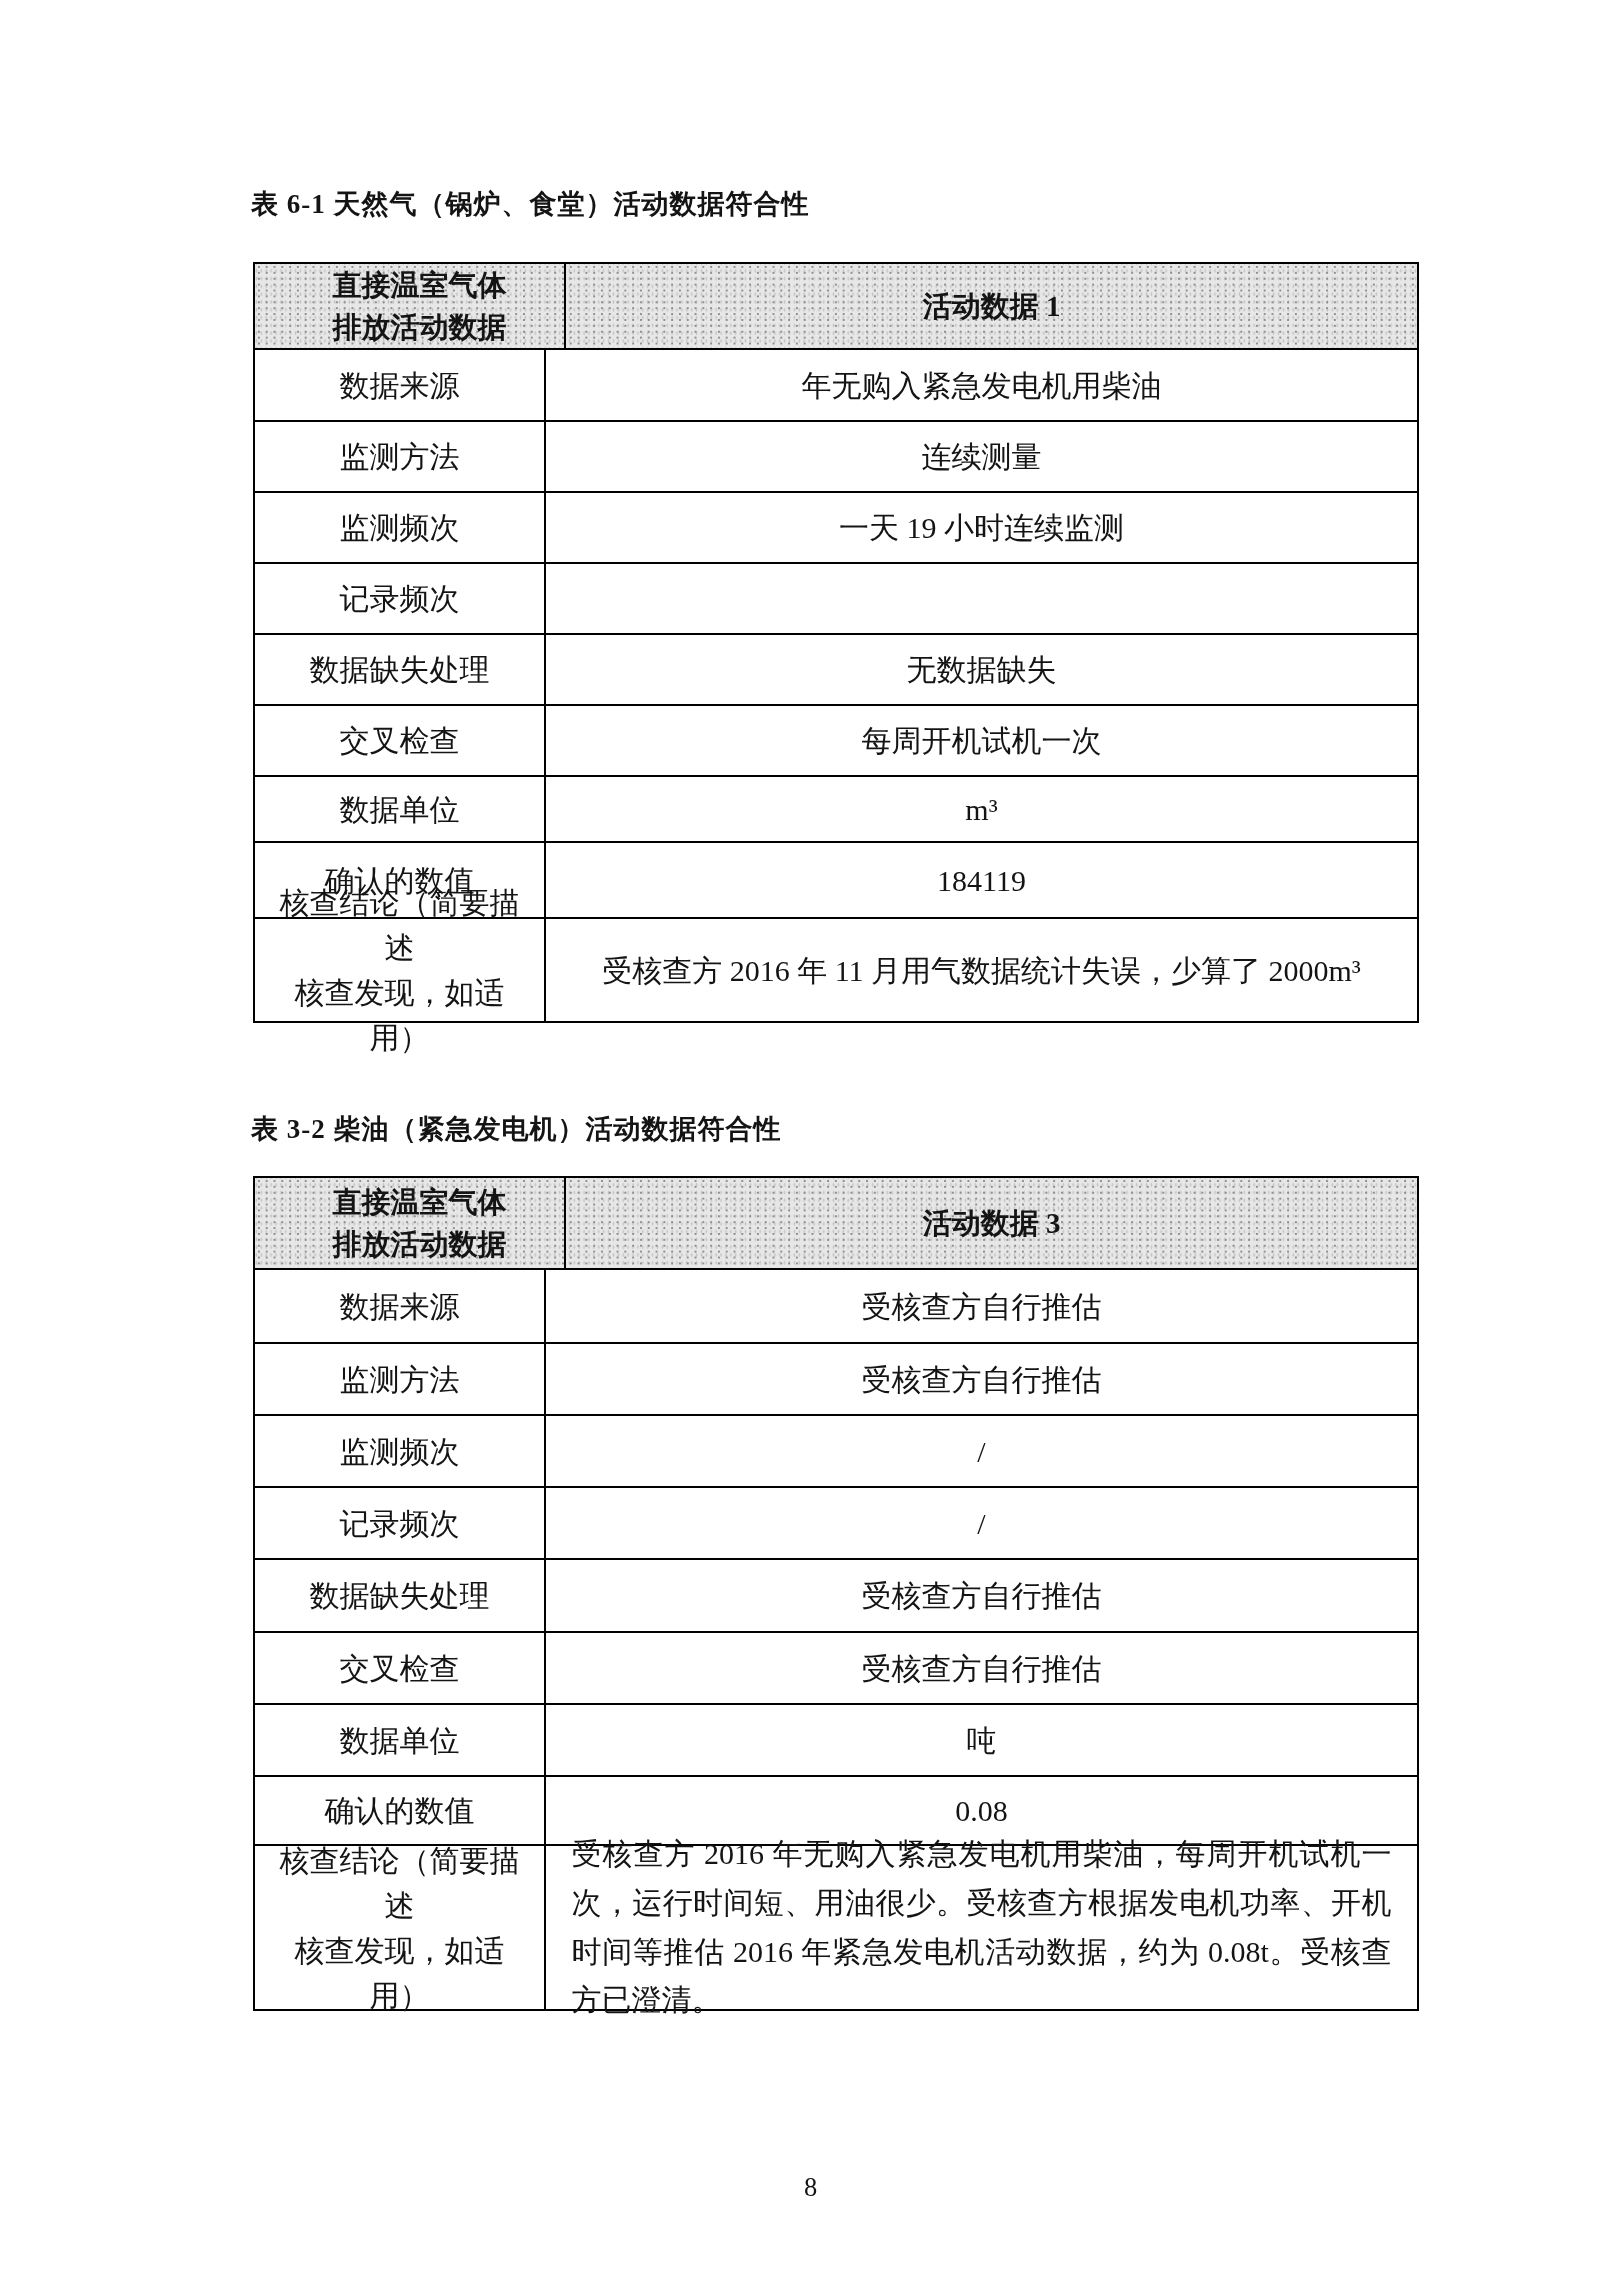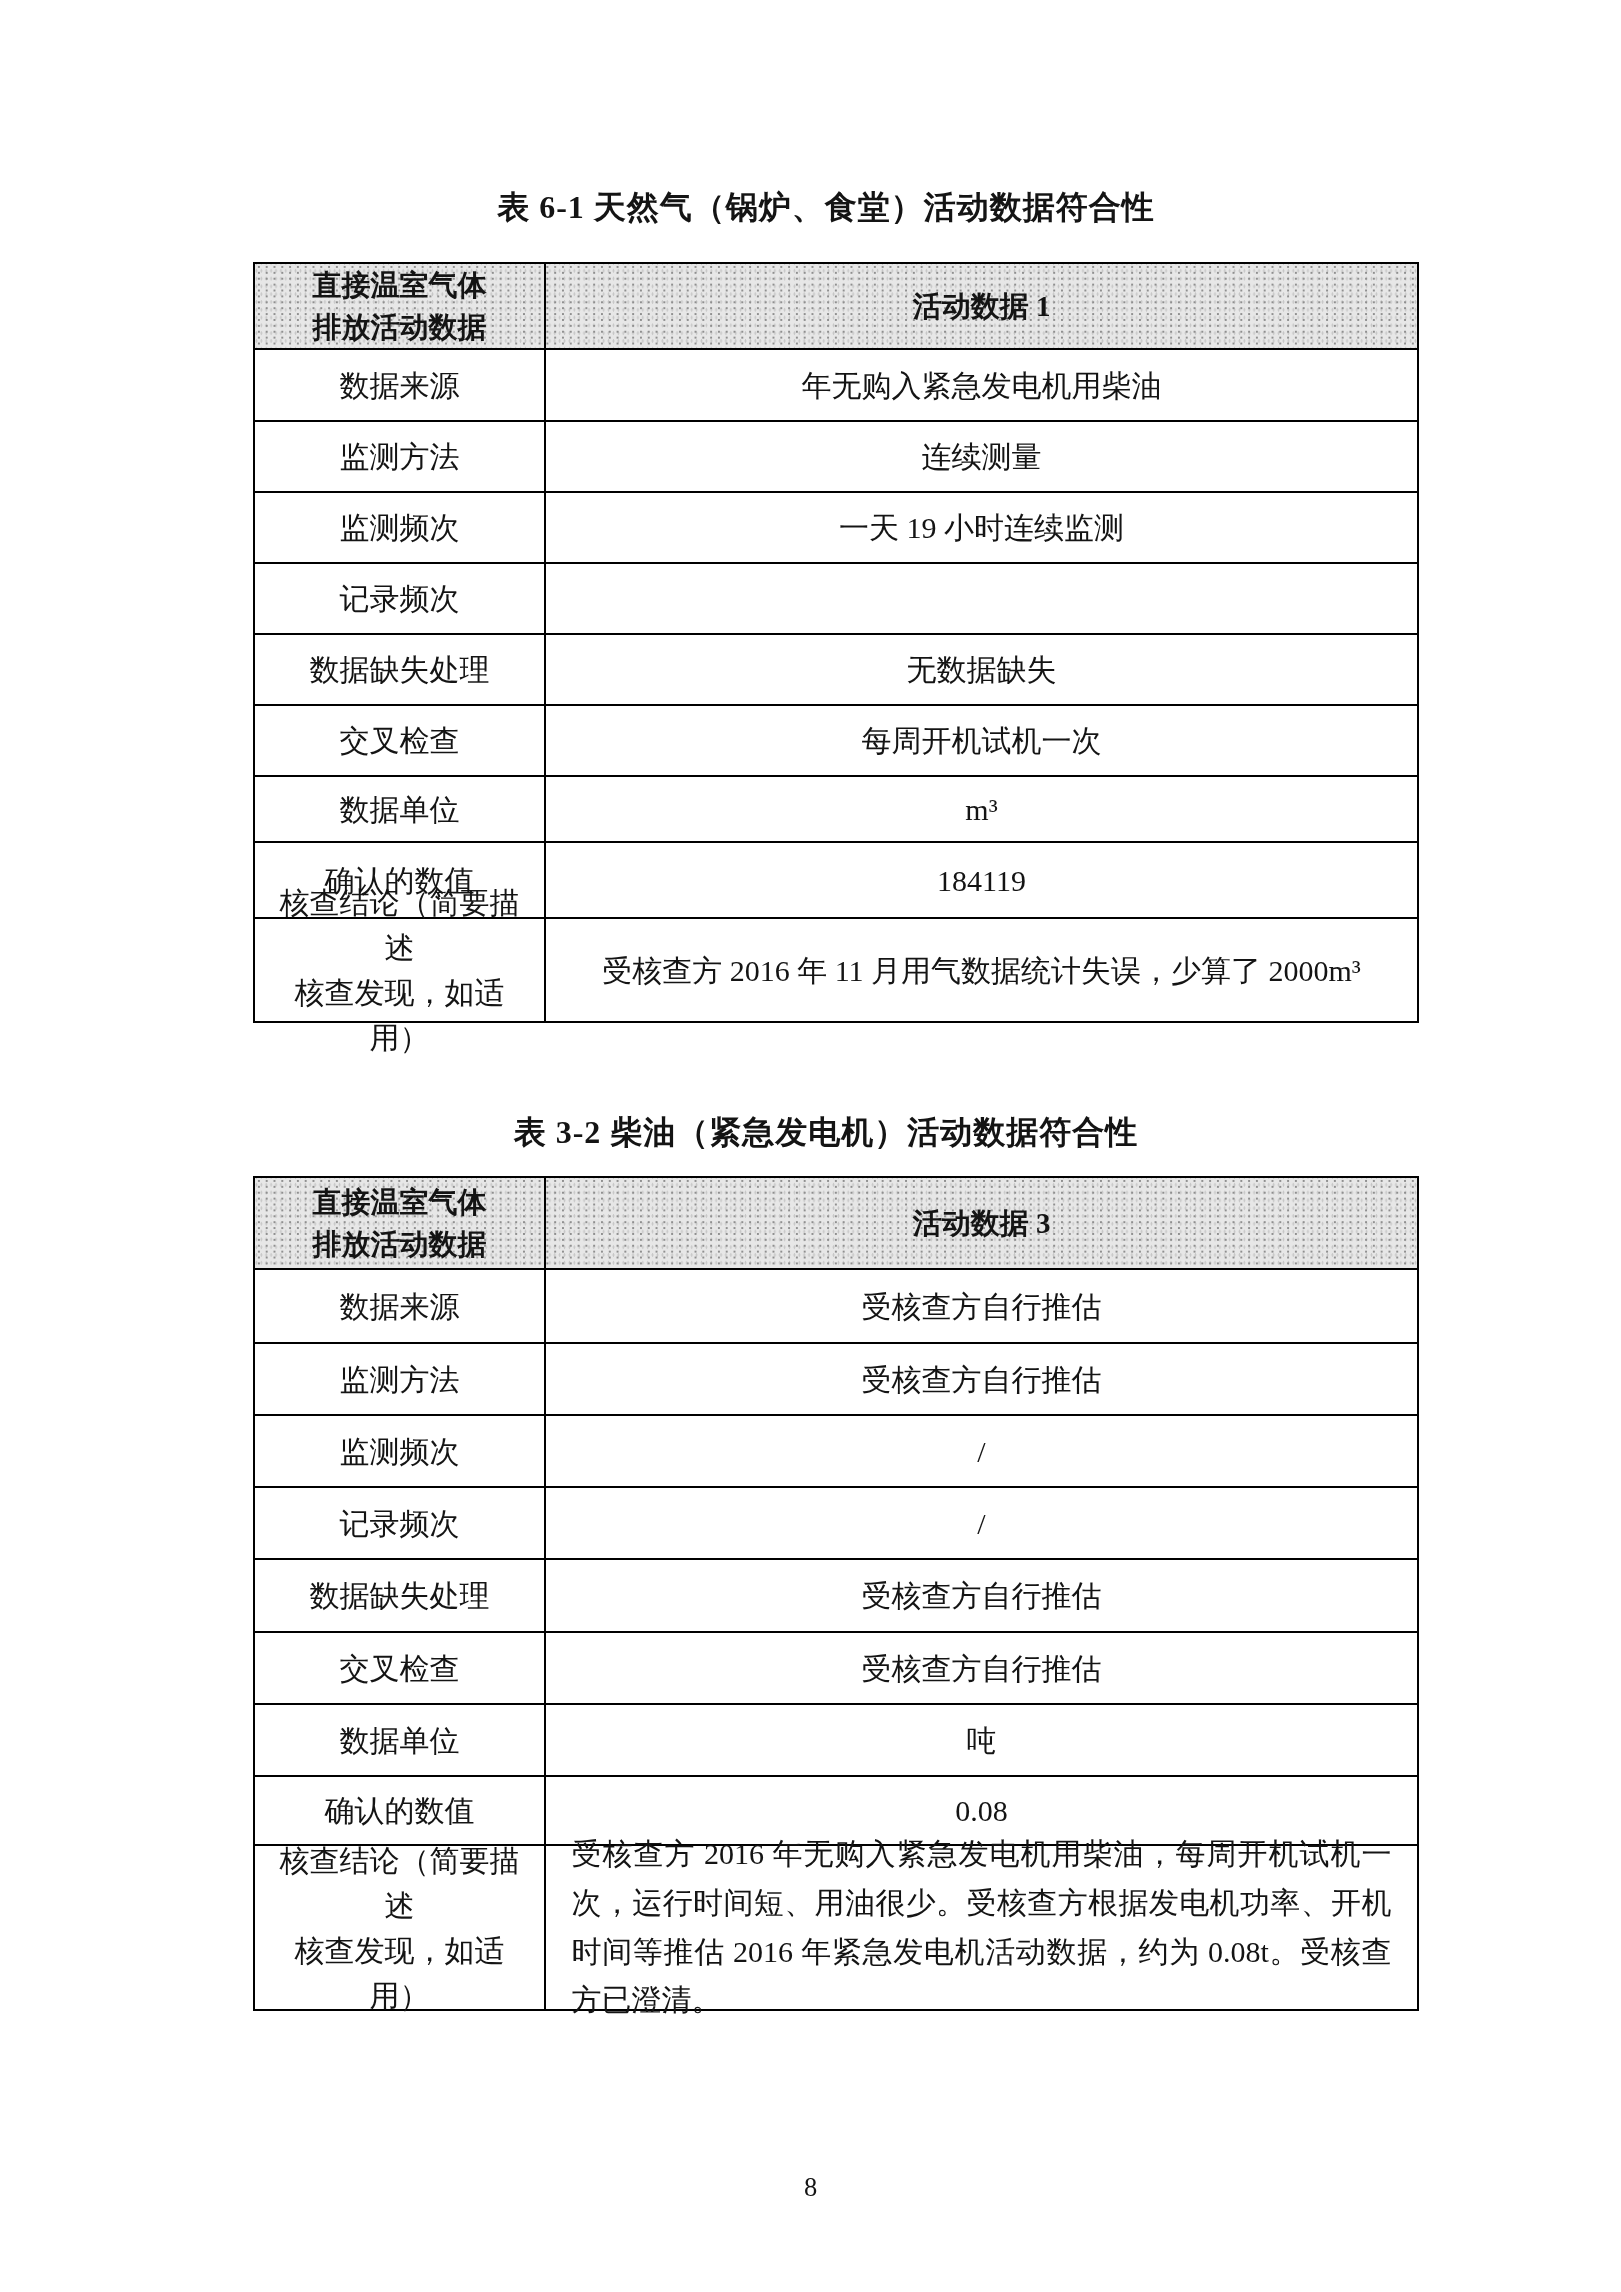--- a/index.html
+++ b/index.html
@@ -16,25 +16,25 @@
   }
   .page {
     position: absolute;
     left: 0; top: 0;
     width: 1621px; height: 2293px;
     background: #ffffff;
     overflow: hidden;
   }
   .doc-title {
     position: absolute;
-    left: 243px;
+    left: 251px;
     width: 1166px;
-    text-align: center;
+    text-align: left;
     font-weight: bold;
-    font-size: 32px;
+    font-size: 27px;
     letter-spacing: 1px;
     white-space: nowrap;
   }
   #title1 { top: 186px; }
   #title2 { top: 1111px; }
 
   .vtable {
     position: absolute;
     left: 253px;
     width: 1166px;
@@ -43,21 +43,21 @@
     background: #fff;
   }
   #vtable1 { top: 262px; }
   #vtable2 { top: 1176px; }
 
   .tr {
     display: flex;
     box-sizing: border-box;
     border-top: 2px solid #000;
   }
-  .tr:first-child { border-top: none; }
+  .tr:first-child { border-top: none; padding-left: 20px; }
 
   .td {
     box-sizing: border-box;
     display: flex;
     flex-direction: column;
     justify-content: center;
     font-size: 30px;
     line-height: 1.5;
     padding: 3.9px 11.8px;
     text-align: center;

